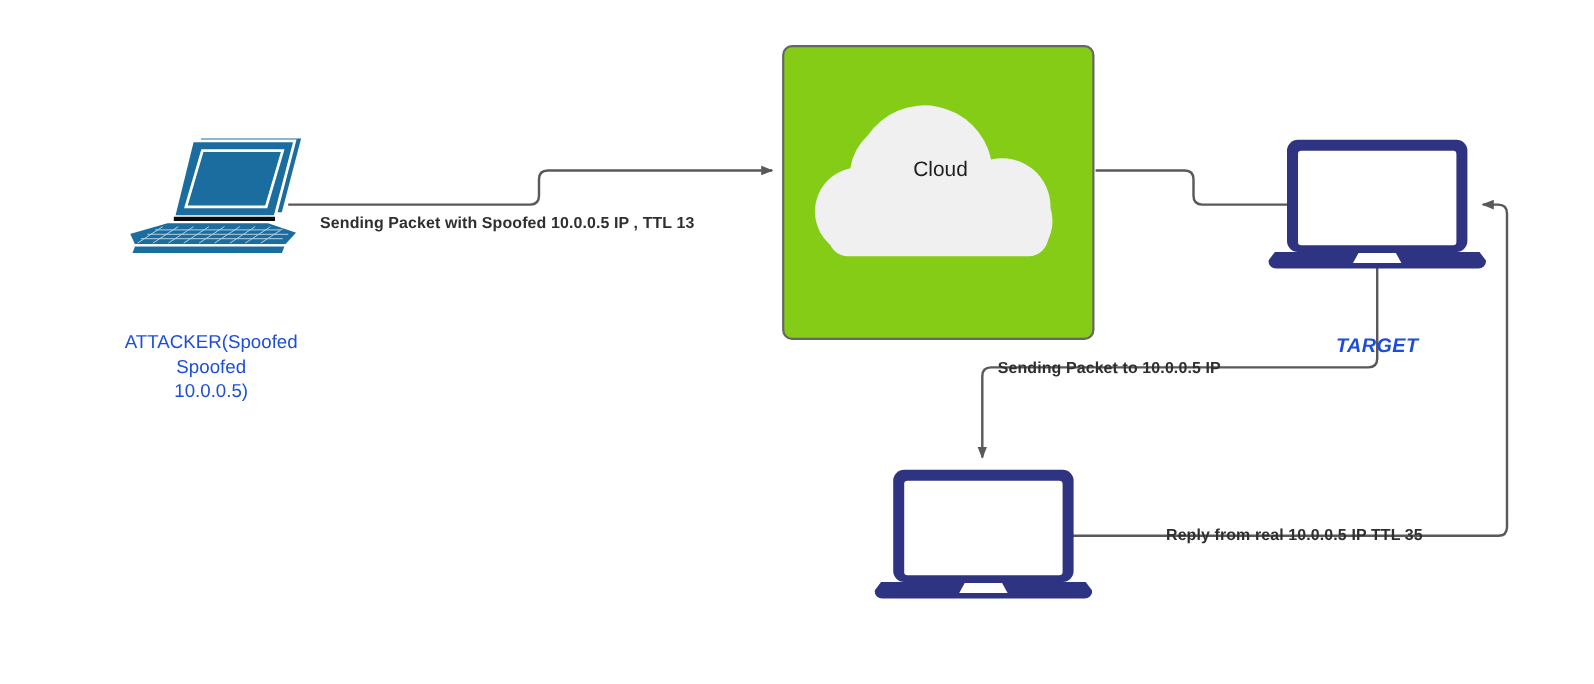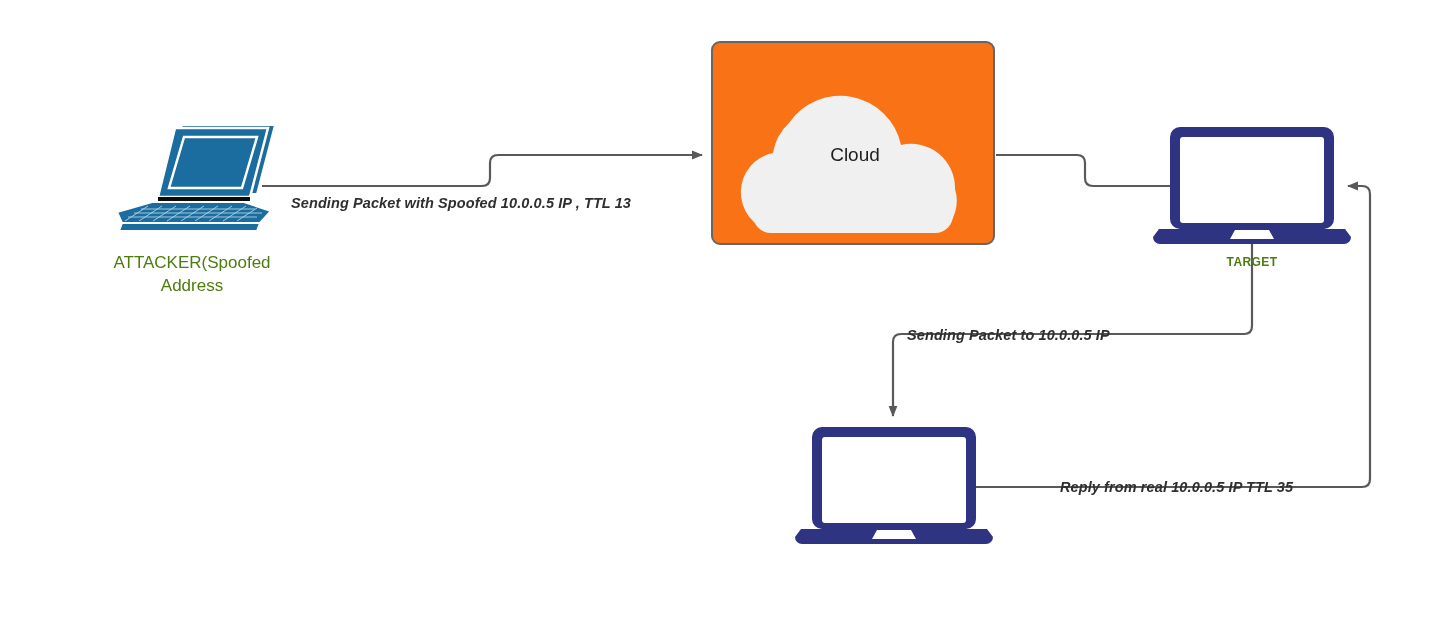--- a/index.html
+++ b/index.html
@@ -29,44 +29,45 @@
   .node {
     position: absolute;
   }
   .edge-label {
     position: absolute;
     font-size: 14.5px;
     font-weight: bold;
     color: #2f2f2f;
     white-space: nowrap;
     letter-spacing: 0.1px;
-    font-style: italic;
   }
   .node-caption {
     position: absolute;
     font-size: 17px;
-    color: #4d7c0f;
+    color: #1d4ed8;
     text-align: center;
     white-space: nowrap;
     line-height: 1.33;
+    margin-top: 48px;
   }
   .node-caption.bold-italic {
     font-weight: bold;
-    font-size: 12px;
+    font-style: italic;
+    font-size: 18px;
     letter-spacing: 0.4px;
   }
   .cloud-box {
     position: absolute;
     left: 711px;
     top: 41px;
     width: 284px;
-    height: 204px;
+    height: 268px;
     border: 2px solid #666666;
     border-radius: 9px;
-    background: #f97316;
+    background: #84cc16;
     box-sizing: border-box;
   }
   .cloud-label {
     position: absolute;
     left: 0;
     top: 0;
     width: 284px;
     height: 224px;
     display: flex;
     align-items: center;
@@ -129,21 +130,22 @@
         <line x1="36" y1="91" x2="150" y2="91"></line>
         <line x1="29" y1="95" x2="157" y2="95"></line>
         <line x1="23" y1="99" x2="152" y2="99"></line>
       </g>
 
       <polygon points="17,105 155,105 152,113 14,113" fill="#1a6d9e" stroke="#ffffff" stroke-width="2"></polygon>
     </svg>
   </div>
   <div class="node-caption" style="left:62px; top:252px; width:260px;">
     <div>ATTACKER(Spoofed</div>
-    <div>Address</div>
+    <div>Spoofed</div>
+    <div>10.0.0.5)</div>
   </div>
 
   <div class="cloud-box">
     <svg width="280" height="220" viewBox="0 0 280 220" style="position:absolute;left:0;top:0;" xmlns="http://www.w3.org/2000/svg">
       <path d="M58,188
                a40,40 0 0 1 2,-78
                a52,52 0 0 1 16,-30
                a62,62 0 0 1 112,22
                a44,44 0 0 1 54,44
                a40,40 0 0 1 -12,42

